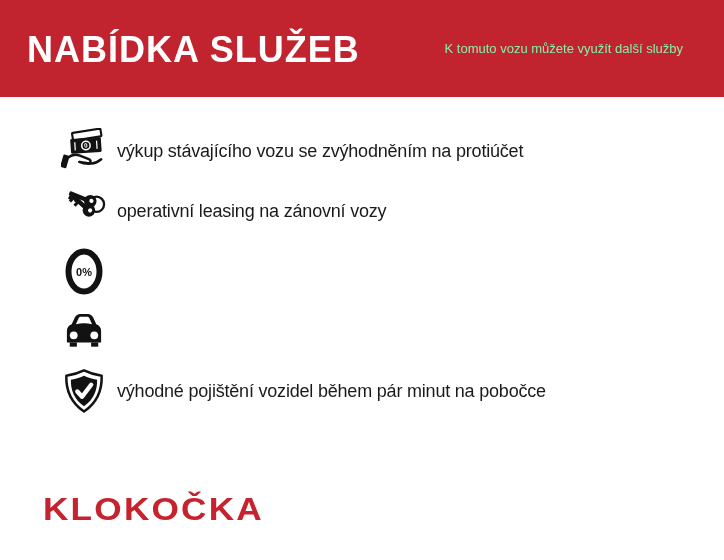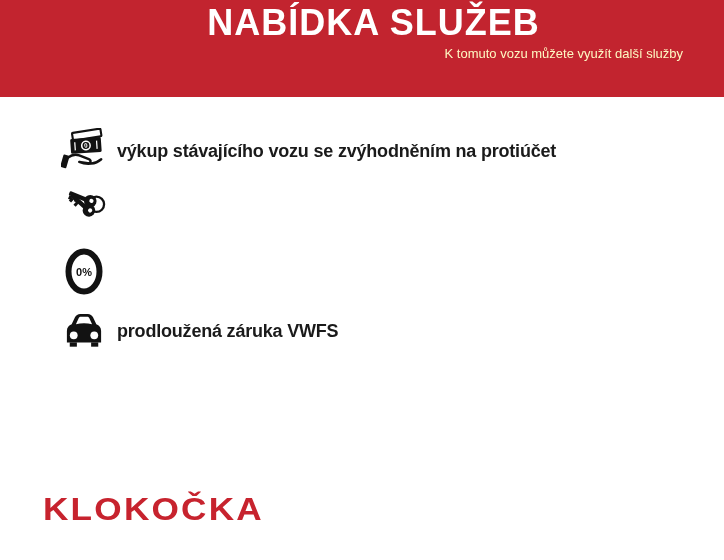--- a/index.html
+++ b/index.html
@@ -15,34 +15,33 @@
     background: #ffffff;
   }
   .banner {
     position: absolute;
     top: 0; left: 0;
     width: 724px; height: 97px;
     background: #c2242f;
     display: flex;
     align-items: center;
     box-sizing: border-box;
-    padding: 0 41px 0 64px;
-    flex-direction: column;
+    padding: 0 41px 0 27px;
   }
   .banner-title {
     color: #ffffff;
     font-size: 36px;
     font-weight: bold;
     letter-spacing: 1px;
     white-space: nowrap;
     margin-top: 2px;
   }
   .banner-subtitle {
     margin-left: auto;
-    color: #fef9c3;
+    color: #86efac;
     font-size: 13px;
     line-height: 19px;
     text-align: center;
     white-space: nowrap;
   }
   .services {
     position: absolute;
     top: 121px;
     left: 58px;
   }
@@ -54,21 +53,21 @@
   .icon-cell {
     width: 52px;
     display: flex;
     justify-content: center;
     align-items: center;
     flex: 0 0 52px;
   }
   .service-label {
     margin-left: 7px;
     font-size: 18px;
-    font-weight: bold;
+    font-weight: normal;
     color: #1a1a1a;
     letter-spacing: -0.2px;
     white-space: nowrap;
   }
   .logo {
     position: absolute;
     left: 43px;
     top: 491px;
     font-size: 32px;
     font-weight: bold;
@@ -127,20 +126,21 @@
           </g>
           <g transform="rotate(42 34 24)">
             <rect x="8" y="21.8" width="20" height="4.6" rx="1" fill="#121212"></rect>
             <rect x="9" y="26" width="3.2" height="4.4" fill="#121212"></rect>
             <rect x="15.5" y="26" width="3.2" height="4.4" fill="#121212"></rect>
             <circle cx="31.5" cy="24" r="6.6" fill="#121212"></circle>
             <circle cx="32.5" cy="23.2" r="2.2" fill="#ffffff"></circle>
           </g>
         </svg>
       </span>
+      <span class="service-label">operativní leasing na zánovní vozy</span>
     </div>
 
     <div class="service-row">
       <span class="icon-cell">
         <svg width="40" height="47" viewBox="0 0 40 47">
           <ellipse cx="20" cy="23.5" rx="15.5" ry="20" fill="none" stroke="#121212" stroke-width="6"></ellipse>
           <text x="20" y="27.5" text-anchor="middle" font-size="11" font-weight="bold" fill="#121212">0%</text>
         </svg>
       </span>
     </div>
@@ -149,21 +149,30 @@
       <span class="icon-cell">
         <svg width="46" height="38" viewBox="0 0 48 40">
           <path d="M6,32 v-12 c0,-3.5 2,-6 5,-7 l3.5,-7.5 c1,-2 3,-3.5 5.5,-3.5 h8 c2.5,0 4.5,1.5 5.5,3.5 L37,13 c3,1 5,3.5 5,7 v12 z" fill="#121212"></path>
           <rect x="9" y="32" width="7.5" height="4.5" fill="#121212"></rect>
           <rect x="31.5" y="32" width="7.5" height="4.5" fill="#121212"></rect>
           <path d="M15.5,13 l3,-6.6 c0.4,-0.9 1.3,-1.4 2.3,-1.4 h6.4 c1,0 1.9,0.5 2.3,1.4 l3,6.6 c-5.6,-1.6 -11.4,-1.6 -17,0 z" fill="#ffffff"></path>
           <circle cx="13.2" cy="24.5" r="4.1" fill="#ffffff"></circle>
           <circle cx="34.8" cy="24.5" r="4.1" fill="#ffffff"></circle>
         </svg>
       </span>
-      <span class="service-label">prodloužená záruka VWFS</span>
     </div>
 
+    <div class="service-row">
+      <span class="icon-cell">
+        <svg width="42" height="46" viewBox="0 0 44 48">
+          <path d="M22,2.5 C27,5 33,7 40.5,8 c0.5,14.5 -4.5,28 -18.5,37.5 C8,36 3,22.5 3.5,8 11,7 17,5 22,2.5 z" fill="#ffffff" stroke="#121212" stroke-width="2.6" stroke-linejoin="round"></path>
+          <path d="M22,2.5 C27,5 33,7 40.5,8 c0.5,14.5 -4.5,28 -18.5,37.5 C8,36 3,22.5 3.5,8 11,7 17,5 22,2.5 z" fill="#121212" transform="translate(22,24) scale(0.74) translate(-22,-24)"></path>
+          <path d="M15,24.5 l5,5.5 L29.5,17.5" fill="none" stroke="#ffffff" stroke-width="4.6" stroke-linecap="round" stroke-linejoin="round"></path>
+        </svg>
+      </span>
+      <span class="service-label">výhodné pojištění vozidel během pár minut na pobočce</span>
+    </div>
 
   </div>
 
   <div class="logo">KLOKOČKA</div>
 
 </div>
 
 </body></html>

